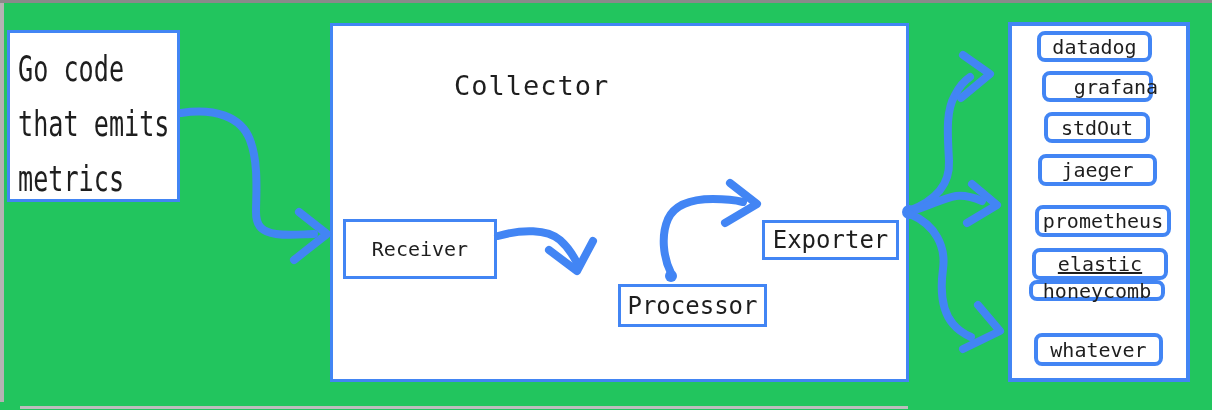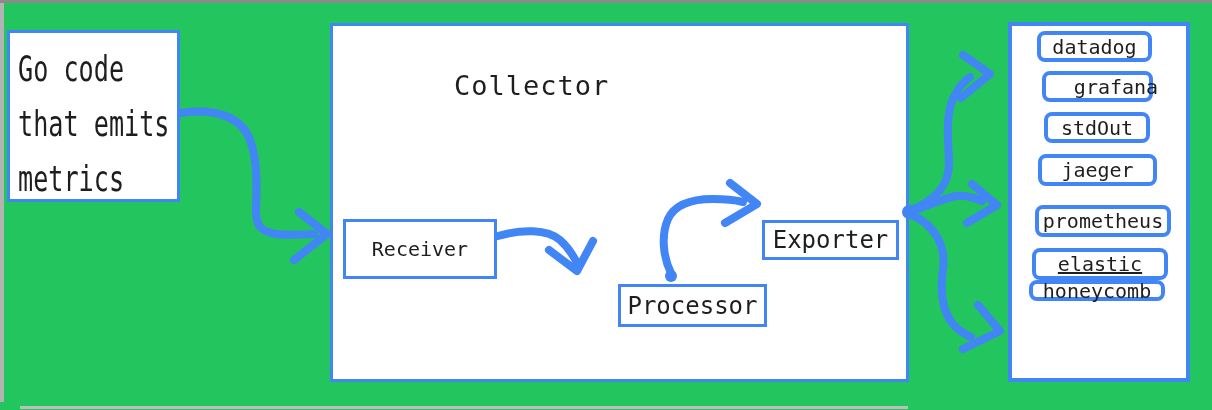--- a/index.html
+++ b/index.html
@@ -104,20 +104,23 @@
   </div>
   <div class="bluebox label-center sink sink-4">
     <span>prometheus</span>
   </div>
   <div class="bluebox label-center sink sink-5">
     <span>elastic</span>
   </div>
   <div class="bluebox label-center sink sink-6">
     <span>honeycomb</span>
   </div>
+  <div class="bluebox label-center sink sink-7">
+    <span>whatever</span>
+  </div>
 
   <svg class="arrows" viewBox="0 0 1212 410">
 
     <path d="M 181 113 C 214 108 241 116 250 140 C 259 163 256 196 256 212 C 256 227 263 232 276 234 C 290 236 305 234 314 234"></path>
     <path d="M 299 212 L 327 234 L 294 260"></path>
 
     <path d="M 498 236 C 522 229 547 229 560 240 C 569 248 574 257 577 263"></path>
     <path d="M 549 250 L 577 271 L 593 241"></path>
 
     <circle cx="671" cy="276" r="6"></circle>

